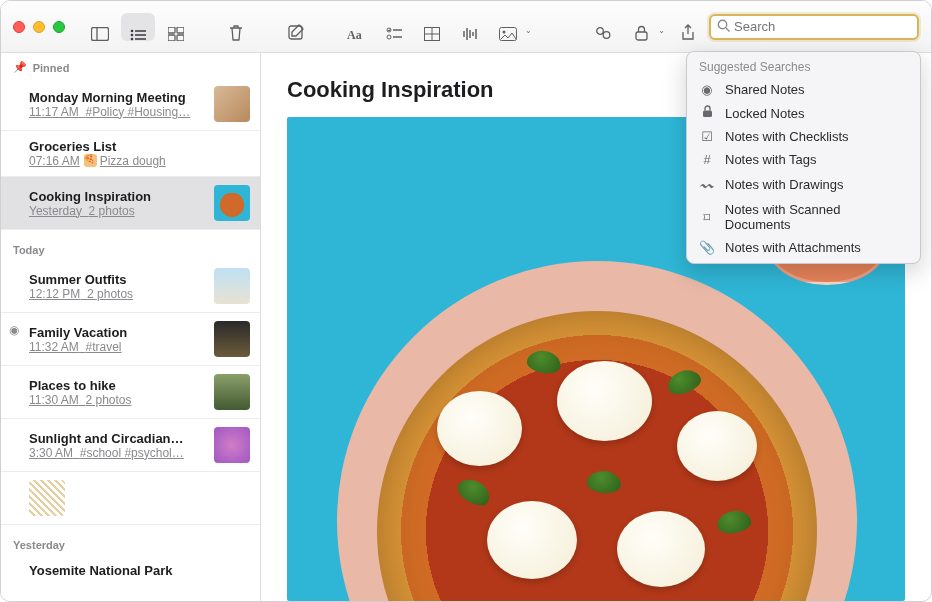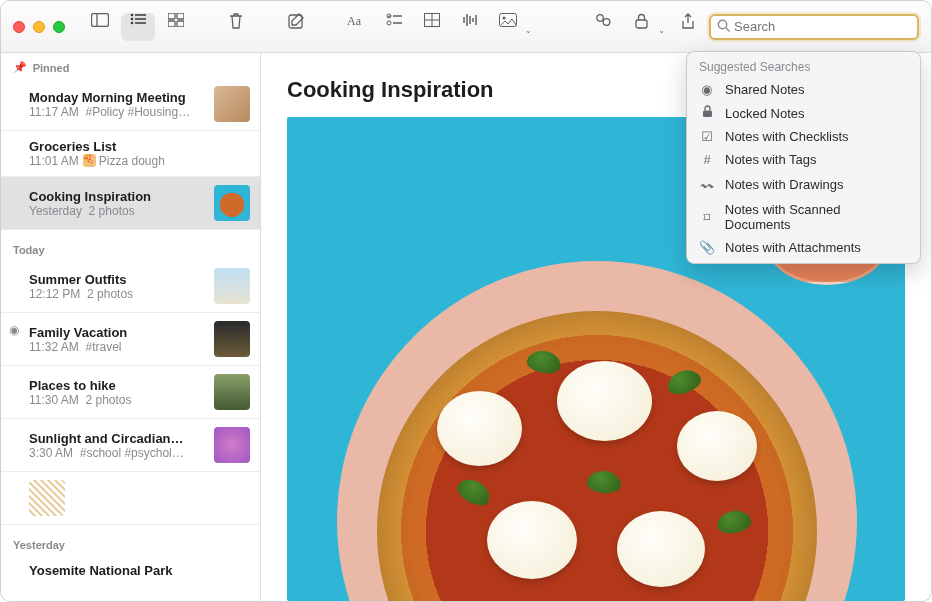--- a/index.html
+++ b/index.html
@@ -34,24 +34,25 @@
     border-bottom: 1px solid #dcdcdc;
     flex-shrink: 0;
   }
   .traffic { display:flex; gap:8px; margin-right:14px; }
   .dot { width:12px; height:12px; border-radius:50%; }
   .dot.red{background:#ff5f57;border:1px solid #e14239;}
   .dot.yellow{background:#febc2e;border:1px solid #dfa023;}
   .dot.green{background:#28c840;border:1px solid #1ba62e;}
   .tb-btn {
     width:34px; height:28px;
-    display:flex; align-items:flex-start; justify-content:center;
+    display:flex; align-items:flex-end; justify-content:center;
     border-radius:6px;
     color:#5f5f63;
     position:relative;
+    font-weight:bold;
   }
   .tb-btn.active { background:#e4e4e6; color:#3a3a3c; }
   .tb-sep { width:18px; }
   .tb-flex { flex:1; }
   .chev-small {
     font-size:8px; color:#6a6a6e;
     margin-left:-4px; margin-right:2px;
     align-self:center;
     padding-top:8px;
   }
@@ -125,21 +126,21 @@
     position:absolute; left:8px; top:10px;
     color:#8a8a8e; font-size:12px;
   }
   .note-row .textcol { flex:1; min-width:0; }
   .note-row .title {
     font-weight:600;
     white-space:nowrap; overflow:hidden; text-overflow:ellipsis;
   }
   .note-row .meta {
     color:#8a8a8e; font-size:12px;
-    white-space:nowrap; overflow:hidden; text-overflow:ellipsis;
+    white-space:nowrap; overflow:hidden; text-overflow:ellipsis;text-decoration:underline;
   }
   .note-row .meta .inlineicon {
     display:inline-block; width:13px; height:13px;
     border-radius:3px; background:#f2c17d;
     vertical-align:-2px; margin:0 3px 0 4px;
     position:relative;
   }
   .note-row .meta .inlineicon::after{
     content:"🍕"; font-size:10px; position:absolute; left:0; top:-1px;
   }
@@ -405,21 +406,21 @@
             <span>11:17 AM</span>&nbsp;&nbsp;<span>#Policy #Housing…</span>
           </div>
         </div>
         <div class="thumb" style="background:linear-gradient(135deg,#d9b998,#b88a5c);"></div>
       </div>
 
       <div class="note-row">
         <div class="textcol">
           <div class="title">Groceries List</div>
           <div class="meta">
-            <span>11:01 AM</span><span class="inlineicon"></span><span>Pizza dough</span>
+            <span>07:16 AM</span><span class="inlineicon"></span><span>Pizza dough</span>
           </div>
         </div>
       </div>
 
       <div class="note-row selected">
         <div class="textcol">
           <div class="title">Cooking Inspiration</div>
           <div class="meta">
             <span>Yesterday</span>&nbsp;&nbsp;<span>2 photos</span>
           </div>

